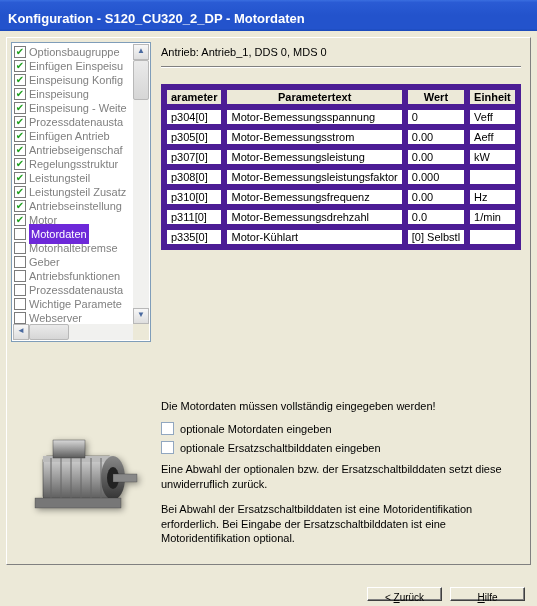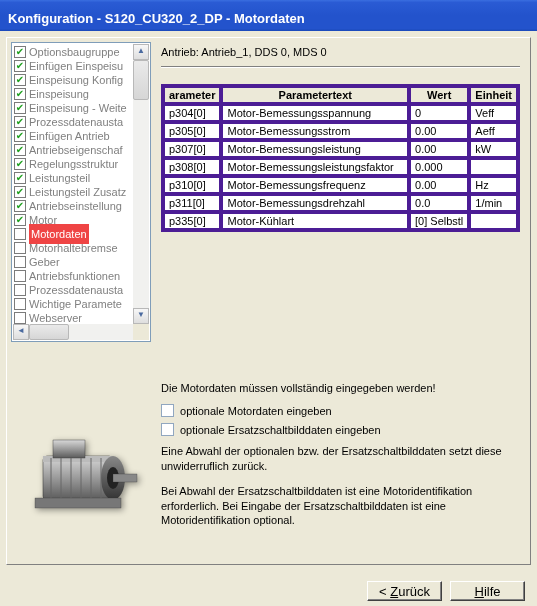--- a/index.html
+++ b/index.html
@@ -68,21 +68,21 @@
     background:#fff;
     display:inline-flex;
     align-items:center;
     justify-content:center;
     font-size:10px;
     line-height:1;
     color:#21a121;
   }
   .tree-item.unchecked .chk { color:transparent; }
   .tree-item .lbl { color:#808080; }
-  .tree-item.selected .lbl { background:#ef4444; color:#fff; padding:4px 2px;text-align:right; }
+  .tree-item.selected .lbl { background:#6d28d9; color:#fff; padding:4px 2px;text-align:right; }
   .vscroll {
     position:absolute;
     top:1px;right:1px;bottom:17px;
     width:16px;
     background:#f1f1ef;
     display:flex;flex-direction:column;
   }
   .sbtn {
     height:16px;
     background:linear-gradient(#f7f7f7,#dedede);
@@ -127,21 +127,21 @@
   }
   .section-label { margin-bottom:6px; }
   .section-label .u { text-decoration: underline; }
   table.params {
     border-collapse: collapse;
     width: 100%;
     background:#fff;
     font-size:11px;
   }
   table.params th, table.params td {
-    border:4px solid #4c1d95;
+    border:6px solid #4c1d95;
     padding:1px 4px;
     text-align:left;
     height:16px;
     white-space:nowrap;
     overflow:hidden;
   }
   table.params th {
     background:#ece9d8;
     font-weight:bold;
     text-align:center;
@@ -160,29 +160,29 @@
   .hint-block { margin-top:8px; line-height:1.35; }
   .btn-row {
     position:absolute;
     bottom:10px;
     right:12px;
     display:flex;
     gap:8px;
   }
   .btn {
     min-width:75px;
-    height:20px;
+    height:14px;
     background:#ece9d8;
     border:1px solid #404040;
     border-top-color:#fff;
     border-left-color:#fff;
     border-right-color:#404040;
     border-bottom-color:#404040;
     box-shadow: inset -1px -1px 0 #808080, inset 1px 1px 0 #ece9d8;
-    font-size:13px;
+    font-size:10px;
     padding:0 0;
     text-align:center;
     line-height:20px;
     cursor:pointer;
   }
   .btn.default {
     border:2px solid #316ac5;
     box-shadow: inset 0 0 0 1px #bfd4f3;
     line-height:18px;
   }

